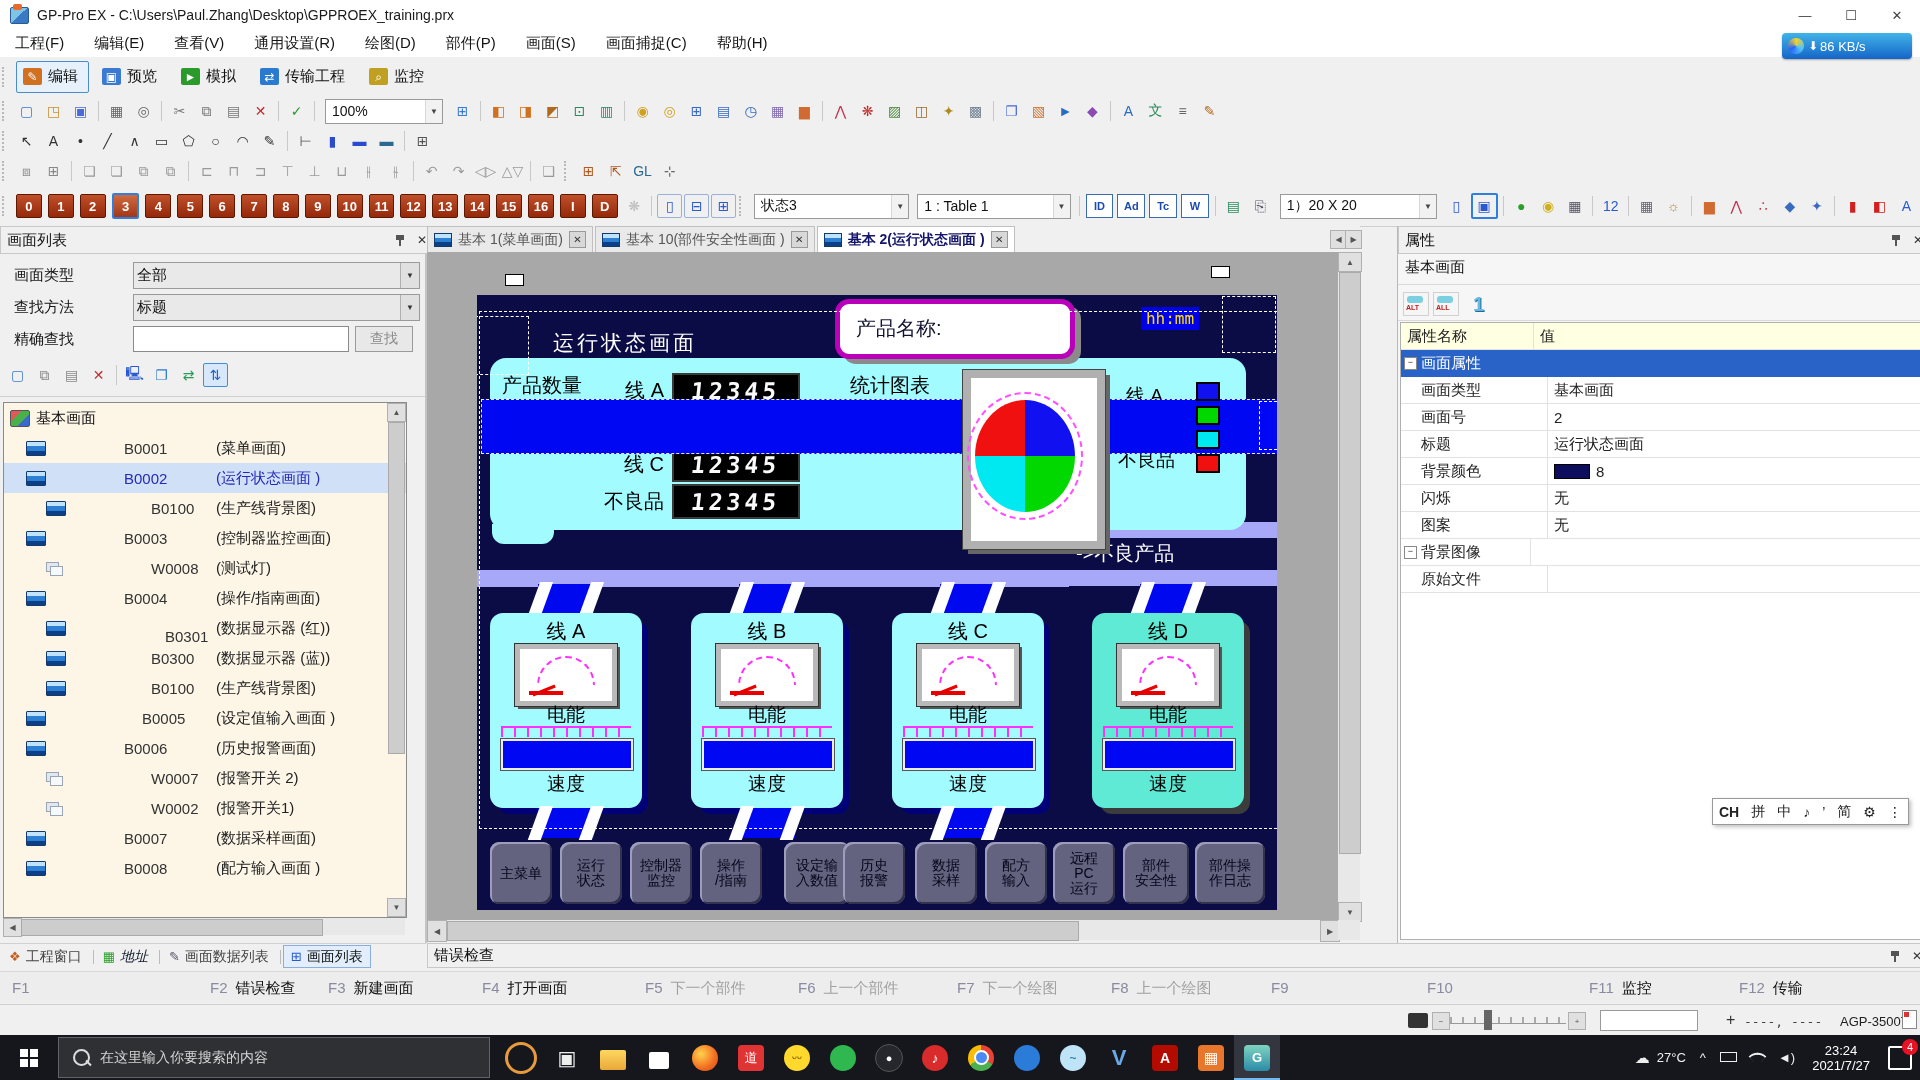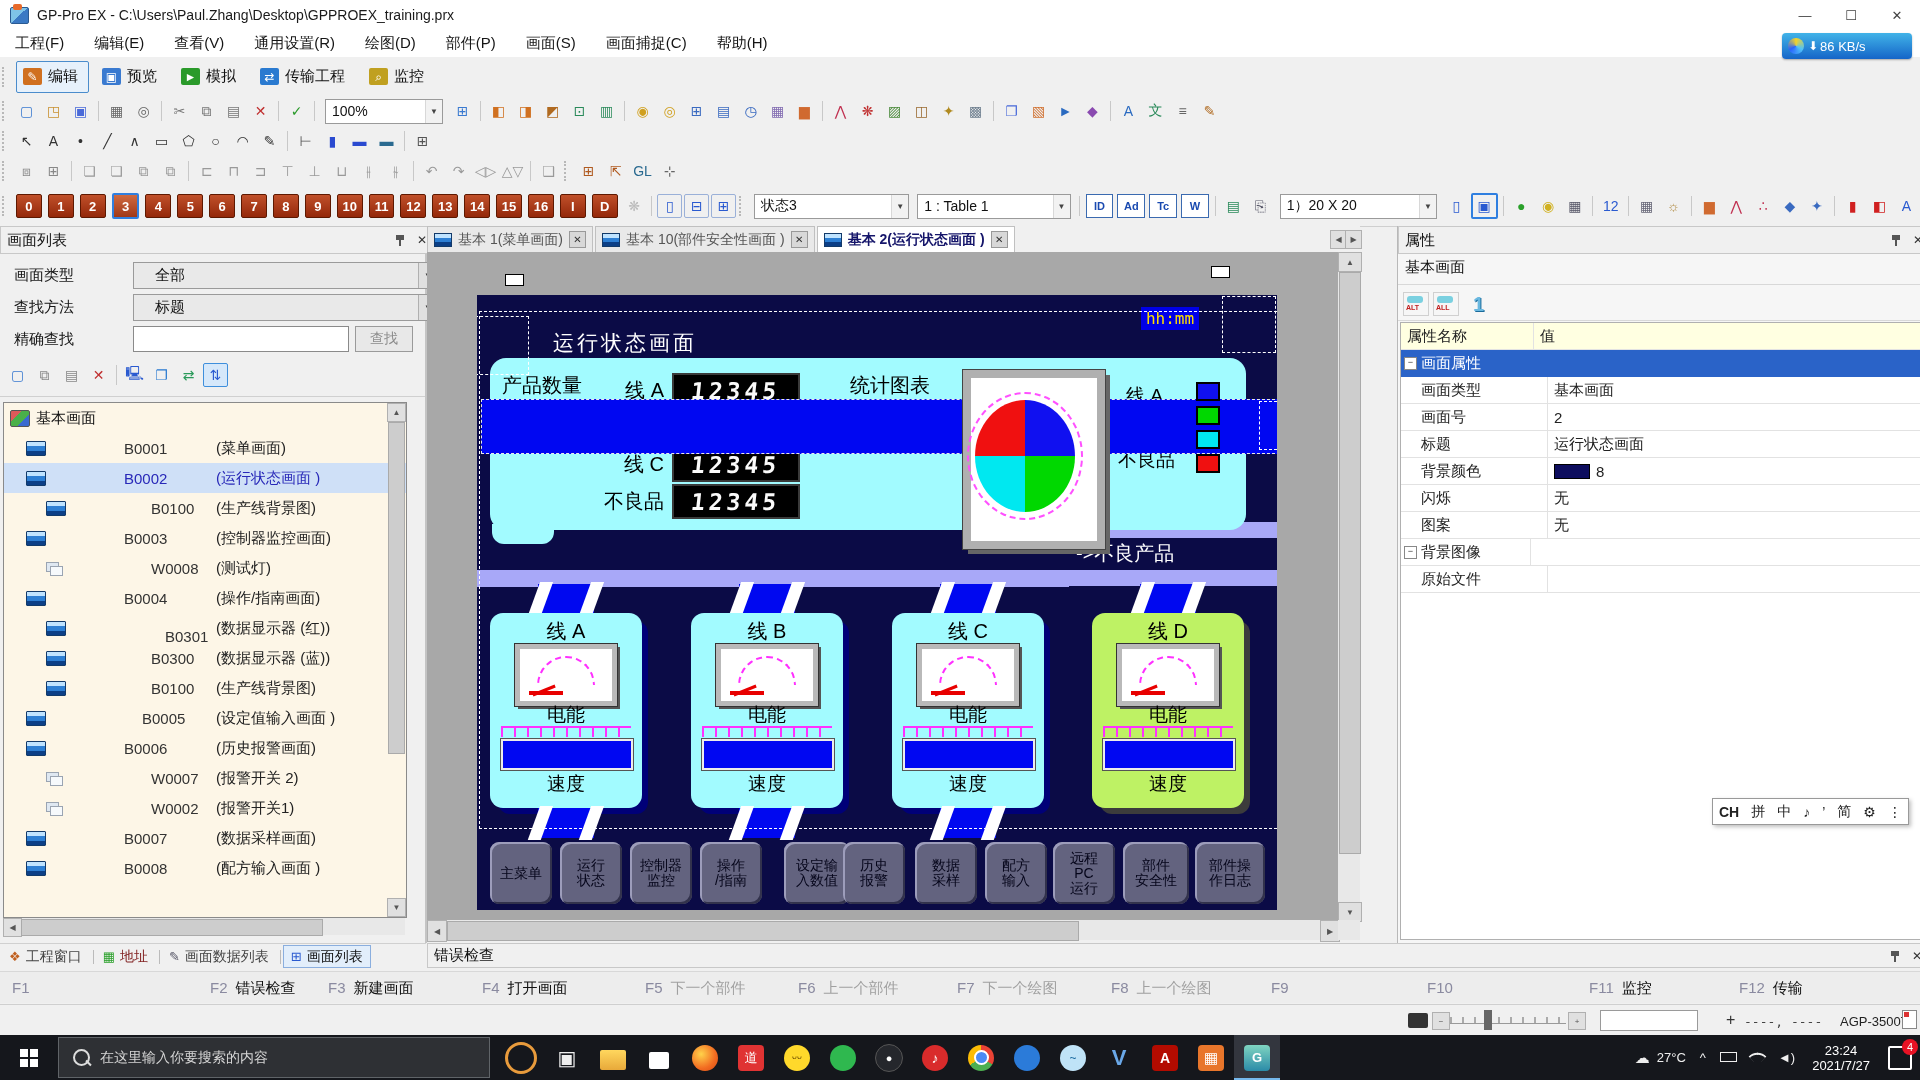--- a/index.html
+++ b/index.html
@@ -30,21 +30,21 @@
 .statebtn{width:24px;height:22px;margin:0 3px;background:linear-gradient(#c0502a,#94280a);border:1px solid #5e1800;color:#fff;font-weight:bold;font-size:13px;display:flex;align-items:center;justify-content:center;border-radius:2px}
 .statebtn.sel{border:2px solid #2f7fe0;background:linear-gradient(#d06a40,#a03818)}
 .tagbtn{width:26px;height:22px;margin:0 2px;background:#fff;border:1px solid #3a6ab0;color:#1a4ab0;font-weight:bold;font-size:11px;display:flex;align-items:center;justify-content:center}
 
 .panelhdr{height:26px;background:#f0f0f0;border:1px solid #c8c8c8;display:flex;align-items:center;font-size:15px;padding:0 6px}
 .pin{width:14px;height:14px;position:relative;margin-left:auto}
 .pin:before{content:"";position:absolute;left:2px;top:2px;width:8px;height:5px;background:#555}
 .pin:after{content:"";position:absolute;left:5px;top:7px;width:2px;height:6px;background:#555}
 .xbtn{width:16px;height:16px;margin-left:6px;display:flex;align-items:center;justify-content:center;font-size:12px;color:#333}
 .formlabel{font-size:15px;color:#141414}
-.ddown{background:#e9e9e9;border:1px solid #9a9a9a;height:25px;display:flex;align-items:center;padding-left:21px;font-size:15px}
+.ddown{background:#e9e9e9;border:1px solid #9a9a9a;height:25px;display:flex;align-items:center;padding-left:3px;font-size:15px}
 .ddown .arr{margin-left:auto;width:18px;height:100%;background:#e0e0e0;border-left:1px solid #b0b0b0;display:flex;align-items:center;justify-content:center;font-size:8px;color:#333}
 
 #tree{background:#fdf6e7;border:1px solid #8a8a8a;overflow:hidden}
 .trow{height:30px;display:flex;align-items:center;font-size:15px;position:relative}
 .trow.sel{background:#cfe0f7}
 .trow.sel .tnum,.trow.sel .ttitle{color:#2828b8}
 .scricon{width:18px;height:13px;background:linear-gradient(#bfe3ff 0 30%,#2d7fd4 30% 70%,#0c3f86 70%);border:1px solid #123a6a;border-radius:1px}
 .winicon{width:16px;height:12px;position:relative}
 .winicon:before{content:"";position:absolute;left:0;top:0;width:11px;height:8px;background:#dfe8f2;border:1px solid #9aa4b2}
 .winicon:after{content:"";position:absolute;left:4px;top:4px;width:11px;height:8px;background:#f6f9fc;border:1px solid #9aa4b2}
@@ -64,21 +64,21 @@
 .segtxt{font-family:"DejaVu Sans Mono",monospace;font-weight:bold;font-size:23px;color:#fafafa;letter-spacing:4px;transform:skewX(-6deg)}
 .dash{border:1px dashed #ffffff}
 .legend-sq{width:20px;height:15px;border:2px solid #000}
 .band{background:#a8a8f8}
 .stub{background:#0008f0;position:absolute}
 .stub:before,.stub:after{content:"";position:absolute;top:-2px;width:13px;height:112%;background:#fff;transform:skewX(-20deg)}
 .stub:before{left:-4px}
 .stub:after{right:-4px}
 .mpanel{position:absolute;border-radius:13px}
 .mpanel.cyan{background:#a2fbff;box-shadow:7px 7px 0 -1px #000078}
-.mpanel.gray{background:#bef264;box-shadow:7px 7px 0 -1px #3c3c3c}
+.mpanel.gray{background:#5eead4;box-shadow:7px 7px 0 -1px #3c3c3c}
 .mname{position:absolute;top:5px;width:100%;text-align:center;font-size:20px;color:#000}
 .meterbox{position:absolute;left:50%;transform:translateX(-50%);top:31px;width:92px;height:52px;background:#fff;border:5px solid #b9b9b9;outline:1px solid #333;box-shadow:3px 3px 0 #555}
 .meterbox .arc{position:absolute;left:50%;transform:translateX(-50%);top:7px;width:54px;height:27px;border:2px dashed #ff30ff;border-bottom:none;border-radius:54px 54px 0 0}
 .meterbox .base{position:absolute;left:9px;bottom:6px;width:34px;height:4px;background:#e80000}
 .meterbox .needle{position:absolute;left:12px;bottom:9px;width:24px;height:3px;background:#e80000;transform:rotate(-22deg)}
 .mlabel{position:absolute;width:100%;text-align:center;font-size:19px;color:#000}
 .mruler{position:absolute;left:11px;right:11px;top:113px;height:9px;border-top:2px solid #ff30ff;background:repeating-linear-gradient(90deg,#ff30ff 0 2px,transparent 2px 13px)}
 .mbar{position:absolute;left:11px;top:126px;width:128px;height:27px;background:#0007f2;border:2px solid #ececec;outline:1px solid #555}
 .navbtn{position:absolute;top:0;height:62px;background:#63637f;border-radius:9px;box-shadow:inset 2px 2px 0 #9d9dbb,inset -2px -2px 0 #32324c;display:flex;align-items:center;justify-content:center;text-align:center;font-size:14px;line-height:15px;color:#05051a;white-space:pre-line}
 
@@ -477,20 +477,23 @@
 <div class="abs sbarr" style="left:1345px;top:230px;width:15px;height:17px">▶</div>
 
 <div class="abs" id="canvasclient" style="left:427px;top:252px;width:911px;height:668px;background:#a8a8a8;overflow:hidden">
     <div class="abs" style="left: 78px; top: 22px; width: 17px; height: 10px; background: rgb(255, 255, 255); border: 1px solid rgb(0, 0, 0);"></div>
     <div class="abs" style="left: 784px; top: 14px; width: 17px; height: 10px; background: rgb(255, 255, 255); border: 1px solid rgb(0, 0, 0);"></div>
     <div class="abs" id="design" style="left: 50px; top: 43px; width: 800px; height: 615px;">
       <div class="abs dash" style="left: 2px; top: 16px; width: 801px; height: 516px; z-index: 9;"></div>
       <div class="abs dash" style="left: -2px; top: 21px; width: 52px; height: 57px; z-index: 9;"></div>
       <div class="abs dash" style="left: 745px; top: 1px; width: 52px; height: 55px; z-index: 9;"></div>
       <div class="abs" style="left: 76px; top: 34px; color: rgb(255, 255, 255); font-size: 21px; letter-spacing: 3px;">运行状态画面</div>
+      <div class="abs" style="left: 358px; top: 4px; width: 230px; height: 50px; background: rgb(255, 255, 255); border: 5px solid rgb(187, 0, 187); border-radius: 14px; box-shadow: rgb(138, 138, 138) 7px 6px 0px -1px; z-index: 3;">
+        <div style="margin: 11px 0px 0px 16px; font-size: 20px; color: rgb(16, 16, 48);">产品名称:</div>
+      </div>
       <div class="abs" style="left: 664px; top: 12px; width: 58px; height: 23px; background: rgb(0, 0, 232); color: rgb(255, 224, 0); font-family: &quot;DejaVu Sans Mono&quot;, monospace; font-size: 16px; display: flex; align-items: center; justify-content: center;">hh:mm</div>
       <div class="abs" style="left: 13px; top: 63px; width: 756px; height: 172px; background: rgb(162, 251, 255); border-radius: 16px; z-index: 1;"></div>
       <div class="abs" style="left: 15px; top: 229px; width: 62px; height: 20px; background: rgb(162, 251, 255); border-radius: 0px 0px 12px 12px; z-index: 1;"></div>
       <div class="abs cjk20" style="left: 25px; top: 77px; z-index: 2;">产品数量</div>
       <div class="abs" style="left: 83px; top: 82px; width: 104px; text-align: right; font-size: 20px; color: rgb(0, 0, 0); z-index: 2;">线 A</div>
       <div class="abs seg" style="left: 195px; top: 78px; width: 124px; height: 31px; z-index: 2;">
         <div class="segtxt">12345</div>
       </div>
       <div class="abs" style="left: 83px; top: 119px; width: 104px; text-align: right; font-size: 20px; color: rgb(0, 0, 0); z-index: 2;">线 B</div>
       <div class="abs seg" style="left: 195px; top: 115px; width: 124px; height: 31px; z-index: 2;">
@@ -718,21 +721,21 @@
 </div>
 
 <div class="abs" id="bottomtabs" style="left:0;top:943px;width:426px;height:25px;background:#f0f0f0;border-top:1px solid #d0d0d0;display:flex;align-items:center">
     <div class="flex" style="height: 21px; padding: 0px 7px; margin-left: 2px; font-size: 14px; gap: 5px;">
       <div style="color: rgb(192, 96, 32); font-size: 13px;">❖</div>
       <div style="color: rgb(68, 68, 68);">工程窗口</div>
     </div>
     <div style="width: 1px; height: 14px; background: rgb(187, 187, 187); margin-left: 4px;"></div>
     <div class="flex" style="height: 21px; padding: 0px 7px; margin-left: 2px; font-size: 14px; gap: 5px;">
       <div style="color: rgb(42, 160, 42); font-size: 13px;">▦</div>
-      <div style="color: #7f1d1d;">地址</div>
+      <div style="color: #0f172a; font-style: italic;">地址</div>
     </div>
     <div style="width: 1px; height: 14px; background: rgb(187, 187, 187); margin-left: 4px;"></div>
     <div class="flex" style="height: 21px; padding: 0px 7px; margin-left: 2px; font-size: 14px; gap: 5px;">
       <div style="color: rgb(85, 85, 102); font-size: 13px;">✎</div>
       <div style="color: rgb(68, 68, 68);">画面数据列表</div>
     </div>
     <div style="width: 1px; height: 14px; background: rgb(187, 187, 187); margin-left: 4px;"></div>
     <div class="flex" style="height: 21px; padding: 0px 7px; margin-left: 2px; font-size: 14px; gap: 5px; background: rgb(226, 238, 251); border: 1px solid rgb(138, 174, 222);">
       <div style="color: rgb(42, 90, 208); font-size: 13px;">⊞</div>
       <div style="color: rgb(17, 17, 17);">画面列表</div>

